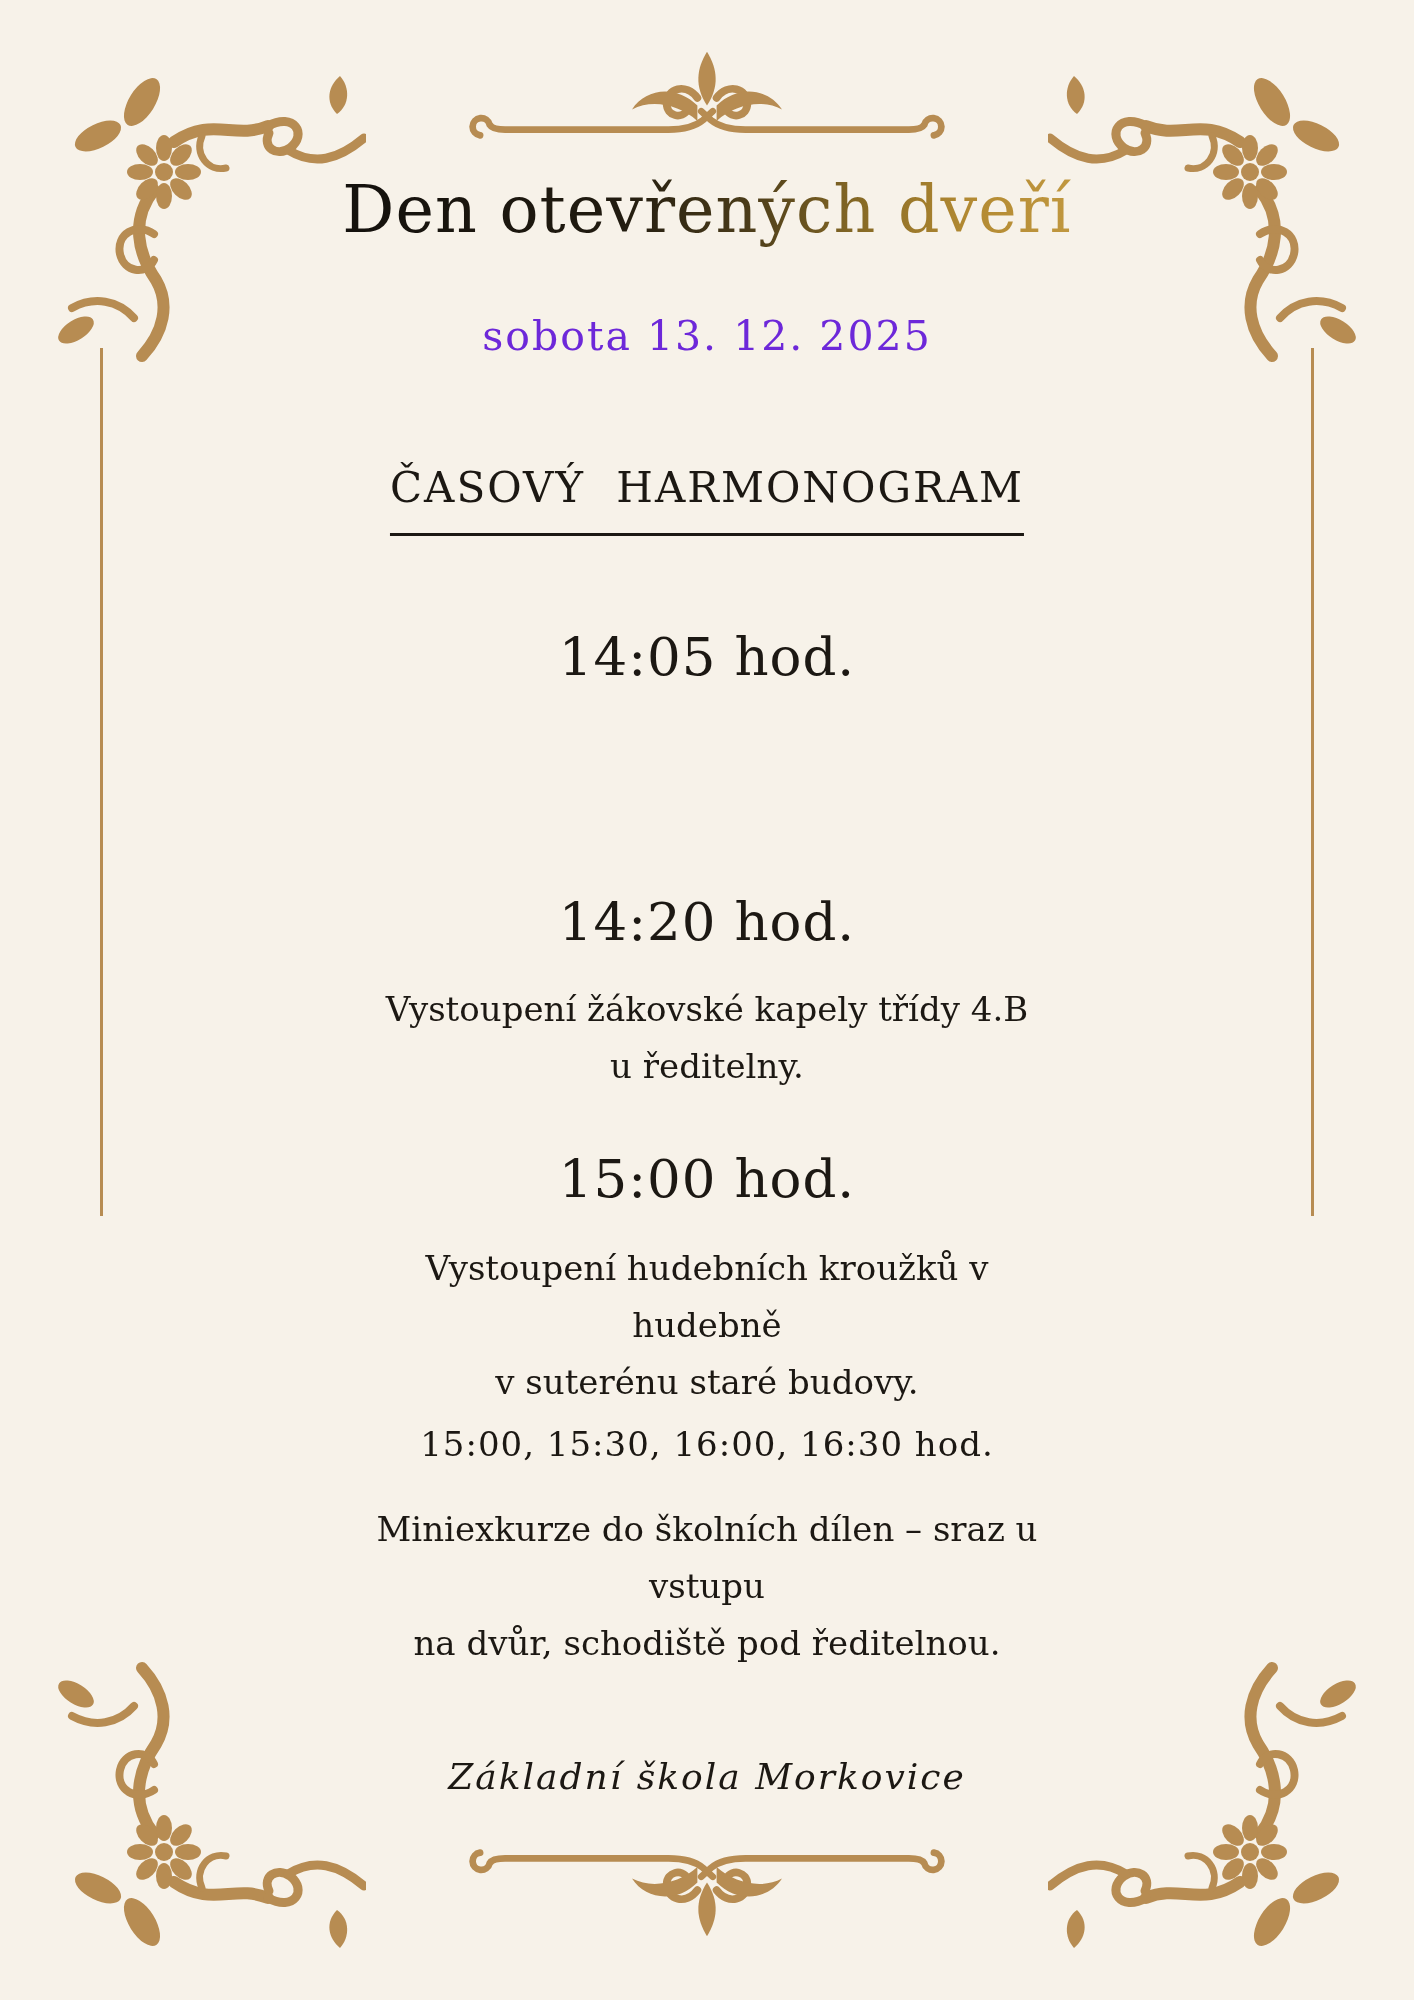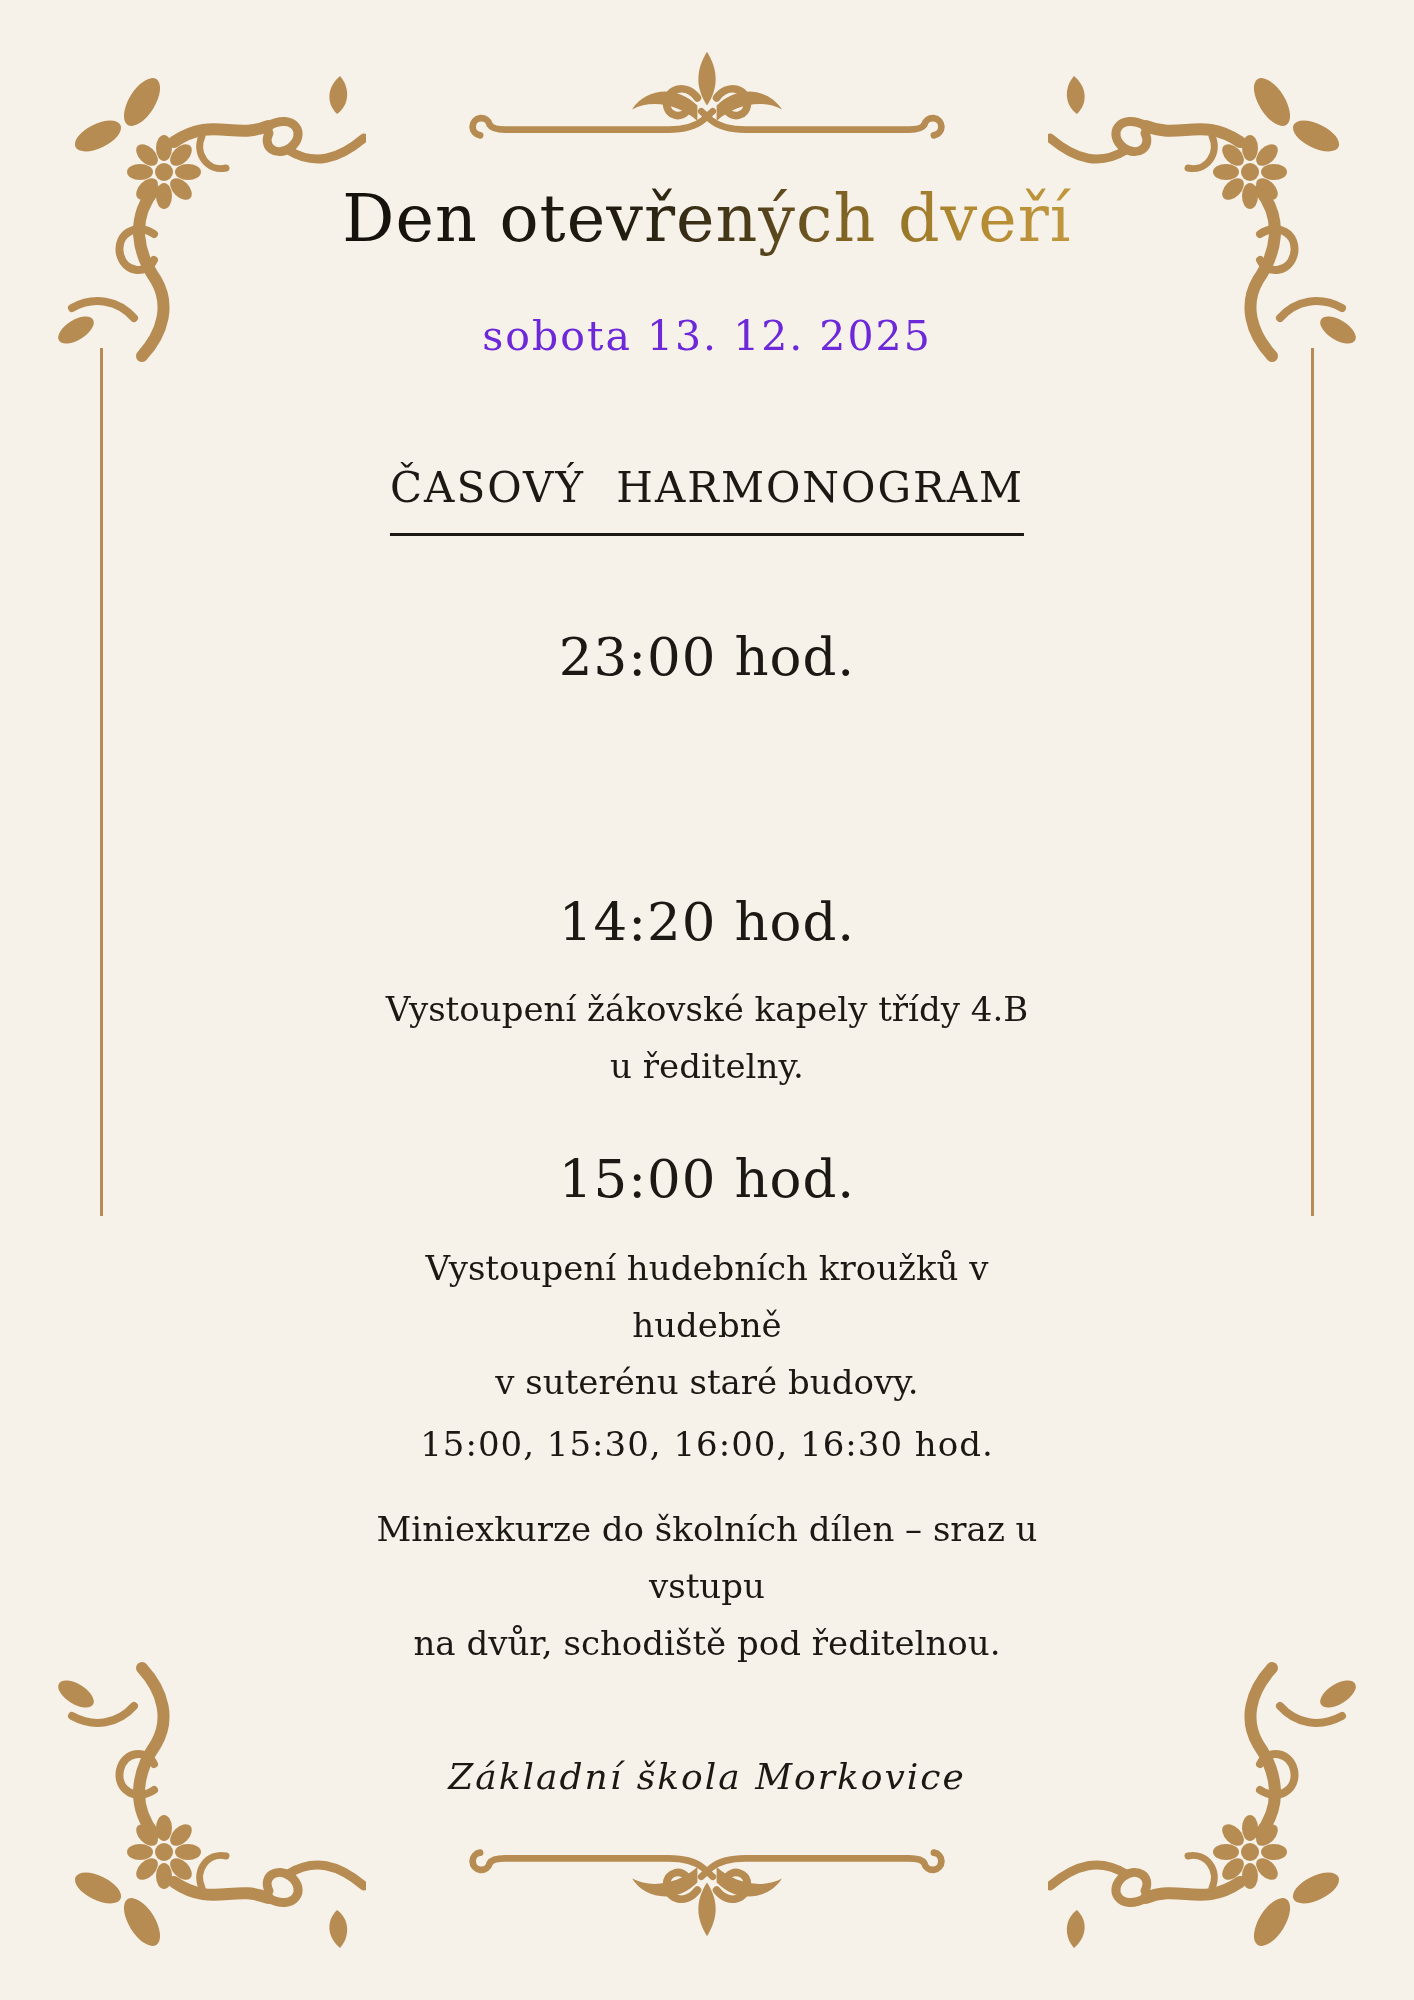--- a/index.html
+++ b/index.html
@@ -9,21 +9,21 @@
     margin:0 auto;
     background:#f7f2e9;
     overflow:hidden;
     font-family:"DejaVu Serif","Liberation Serif",serif;
     color:#1c1813;
   }
   .abs{position:absolute;left:50%;transform:translateX(-50%);white-space:nowrap;text-align:center;}
   .title{
     top:172px;font-size:65px;letter-spacing:1px;
     background:linear-gradient(90deg,#14110d 0%,#211b10 38%,#4c3d1a 56%,#8a6c26 72%,#b38a32 86%,#c0973f 100%);
-    -webkit-background-clip:text;background-clip:text;color:transparent;margin-top:9px;
+    -webkit-background-clip:text;background-clip:text;color:transparent;
   }
   .date{top:312px;font-size:41px;color:#6d28d9;letter-spacing:2px;}
   .heading{top:463px;font-size:42px;letter-spacing:2px;word-spacing:16px;
     border-bottom:3px solid #1c1813;padding-bottom:21px;}
   .time{font-size:53px;letter-spacing:1px;}
   .time-multi{font-size:34px;letter-spacing:1px;}
   .desc{font-size:34px;line-height:57px;white-space:pre-line;}
   .t1{top:626px;} .d1{top:716px;}
   .t2{top:891px;} .d2{top:981px;}
   .t3{top:1148px;} .d3{top:1240px;}
@@ -187,21 +187,21 @@
     </g>
   </svg>
 
   <div class="frame-line left"></div>
   <div class="frame-line right"></div>
 
   <div class="abs title">Den otevřených dveří</div>
   <div class="abs date">sobota 13. 12. 2025</div>
   <div class="abs heading">ČASOVÝ HARMONOGRAM</div>
 
-  <div class="abs time t1">23:00 hod.</div>
+  <div class="abs time t1">14:05 hod.</div>
 
   <div class="abs time t2">14:20 hod.</div>
   <div class="abs desc d2"><span>Vystoupení žákovské kapely třídy 4.B</span><br><span>u ředitelny.</span></div>
 
   <div class="abs time t3">15:00 hod.</div>
   <div class="abs desc d3"><span>Vystoupení hudebních kroužků v hudebně</span><br><span>v suterénu staré budovy.</span></div>
 
   <div class="abs time-multi t4">15:00, 15:30, 16:00, 16:30 hod.</div>
   <div class="abs footer-script">Základní škola Morkovice</div>
 

